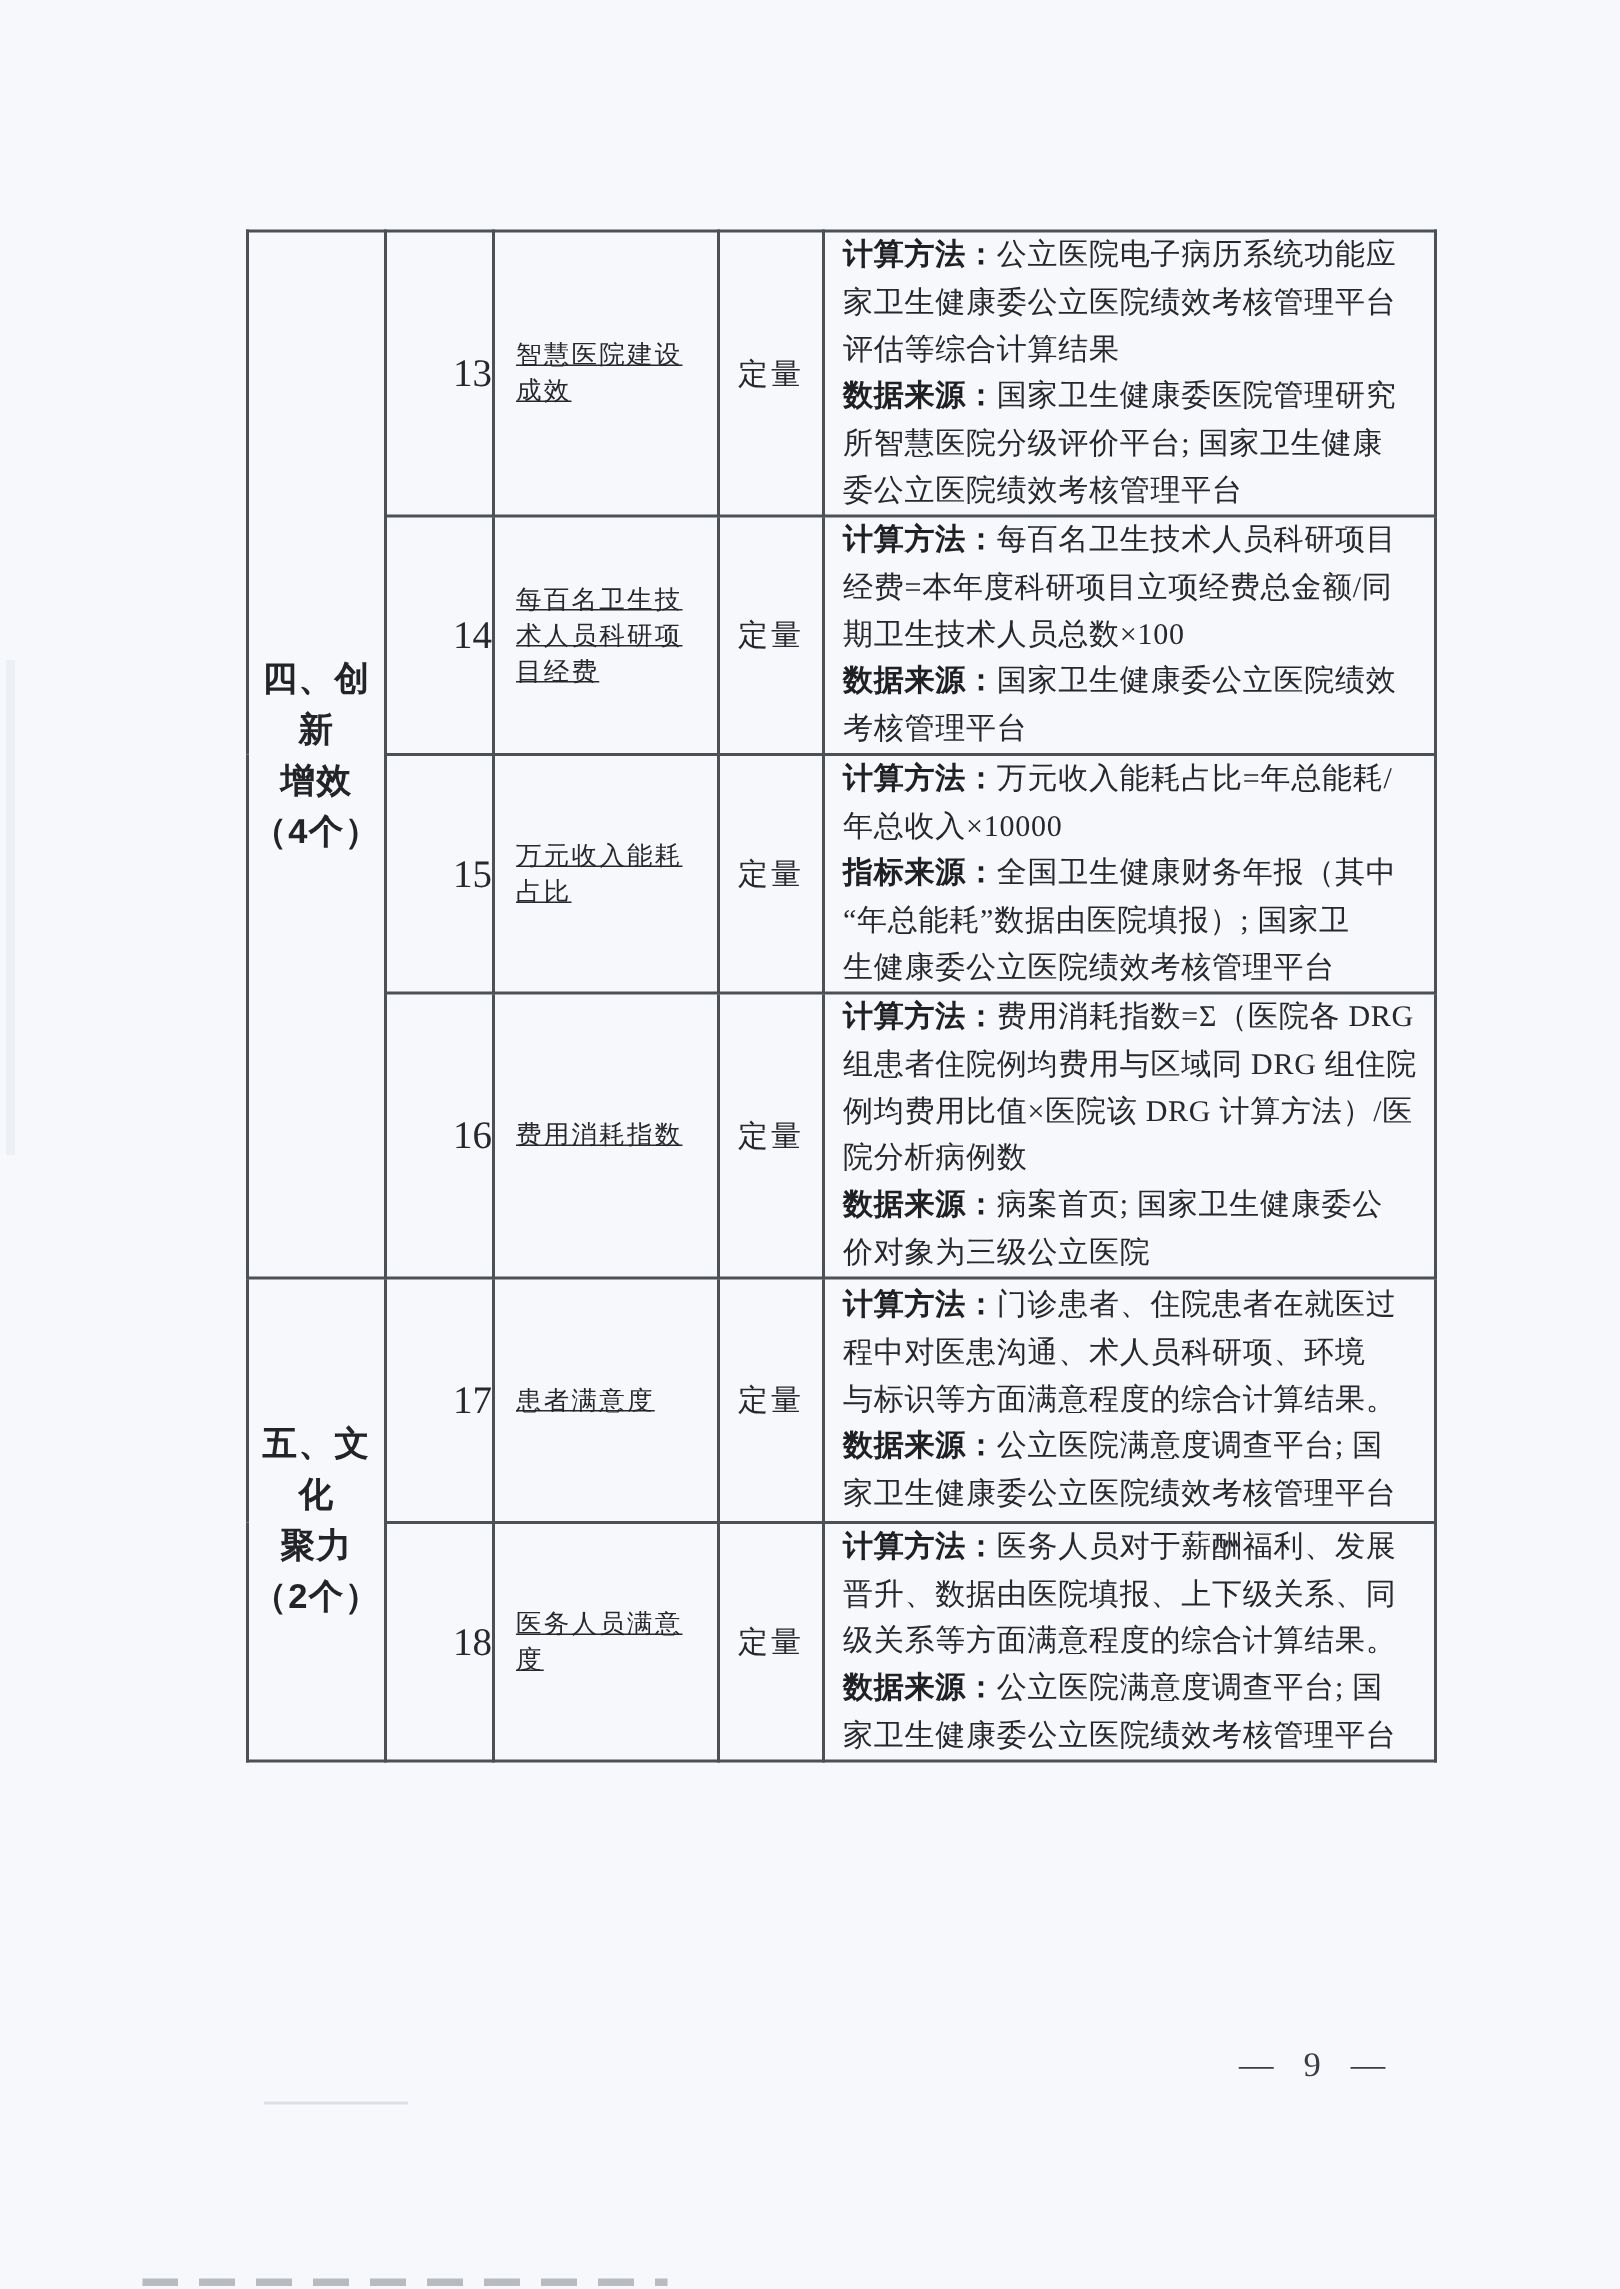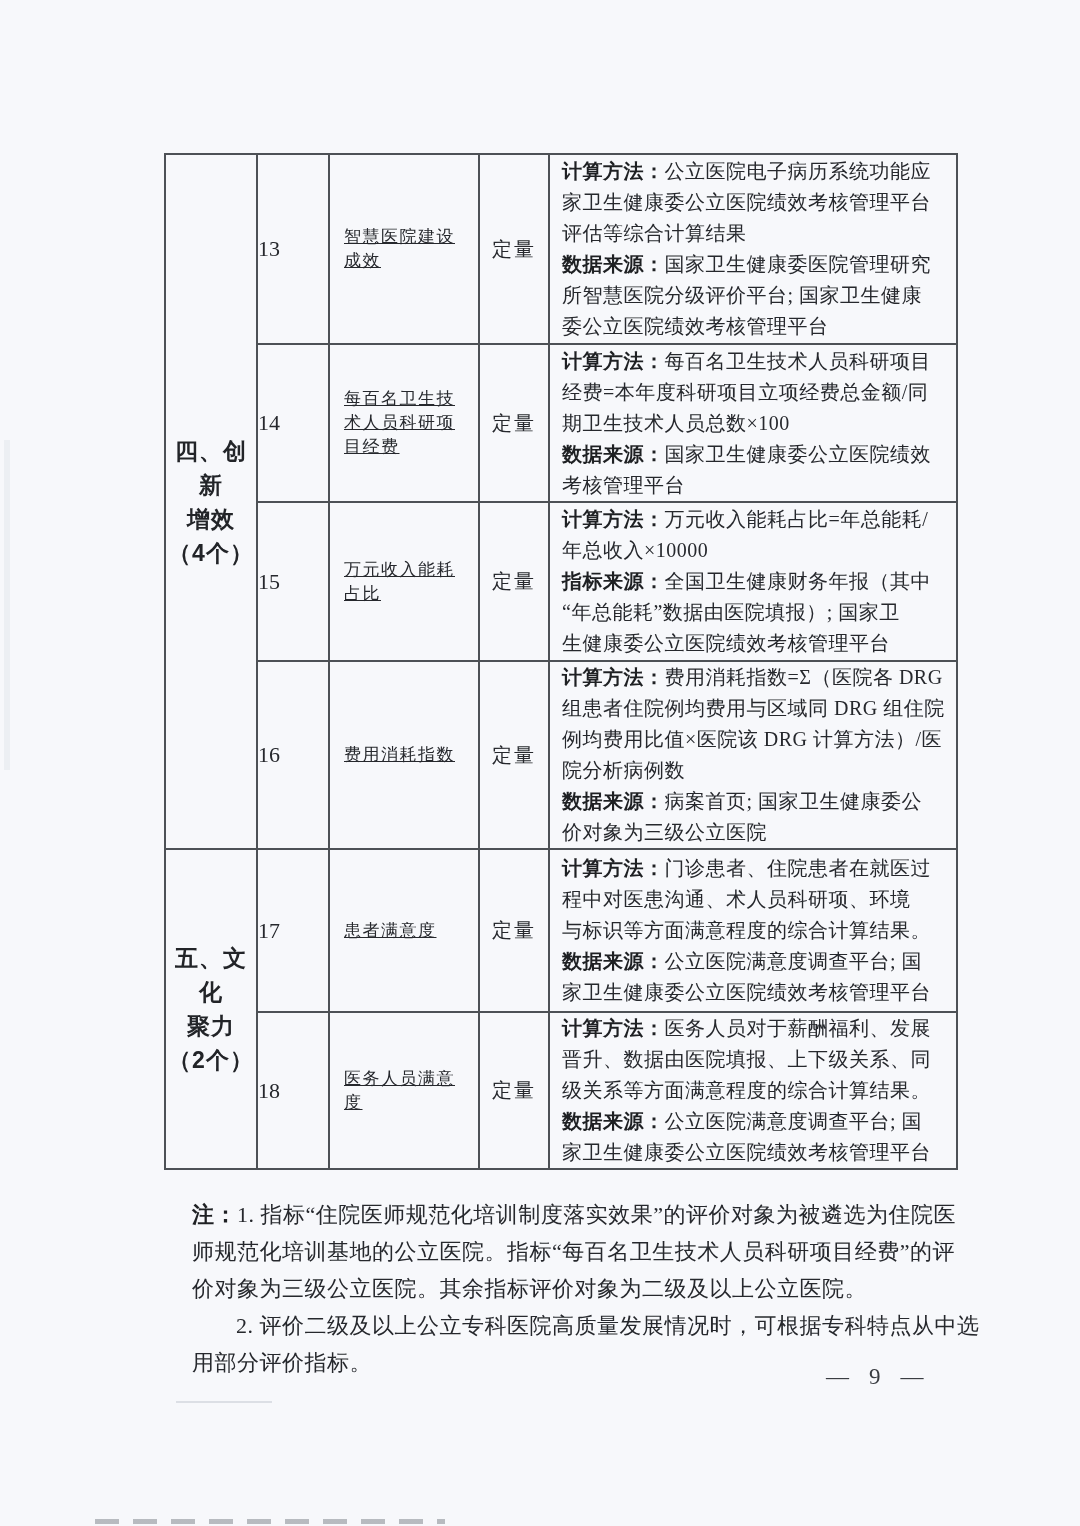--- a/index.html
+++ b/index.html
@@ -26,38 +26,38 @@
   }
   .group-cell {
     font-family:Liberation Sans, sans-serif;
     font-weight:bold;
     font-size:23px;
     text-align:center;
     line-height:34px;
     letter-spacing:1px;
     color:#222428;
   }
-  .num-cell { text-align:left; font-size:22px;border-radius:17px; }
+  .num-cell { text-align:right; font-size:26px;border-radius:17px; }
   .name-cell {
     font-size:17px;
     padding:0 8px 0 14px !important;
     letter-spacing:1.5px;
     line-height:24px;
     text-decoration:underline;
   }
   .type-cell { text-align:center; font-size:20px; letter-spacing:2px;font-family:Liberation Serif, serif; }
   .desc-cell { padding:0 6px 0 12px !important; }
   .desc-line {
     white-space:nowrap;
     line-height:31px;
     font-size:20px;
     letter-spacing:0.5px;
   }
   .lbl {
-    font-family:Liberation Serif, serif;
+    font-family:Liberation Mono, monospace;
     font-weight:bold;
     color:#1e2023;
   }
 
   
   .note {
     position:absolute; left:192px; top:1196px; width:756px;
     font-size:22px;
   }
   .note-line { line-height:37px; white-space:nowrap; letter-spacing:0.5px; }
@@ -196,27 +196,20 @@
             <div class="desc-line"><span class="lbl">计算方法：</span>医务人员对于薪酬福利、发展</div>
             <div class="desc-line">晋升、数据由医院填报、上下级关系、同</div>
             <div class="desc-line">级关系等方面满意程度的综合计算结果。</div>
             <div class="desc-line"><span class="lbl">数据来源：</span>公立医院满意度调查平台; 国</div>
             <div class="desc-line">家卫生健康委公立医院绩效考核管理平台</div>
           </td>
         </tr>
       </tbody>
   </table>
 
-  <div class="note">
-      <div class="note-line"><span class="lbl">注：</span>1. 指标“住院医师规范化培训制度落实效果”的评价对象为被遴选为住院医</div>
-      <div class="note-line">师规范化培训基地的公立医院。指标“每百名卫生技术人员科研项目经费”的评</div>
-      <div class="note-line">价对象为三级公立医院。其余指标评价对象为二级及以上公立医院。</div>
-      <div class="note-line indent">2. 评价二级及以上公立专科医院高质量发展情况时，可根据专科特点从中选</div>
-      <div class="note-line">用部分评价指标。</div>
-    </div>
 
   <div class="footer">
     <span>—</span>
     <span>9</span>
     <span>—</span>
   </div>
 
   <div class="scan-line-top"></div>
   <div class="scan-marks-bottom"></div>
   <div class="scan-streak-left"></div>

